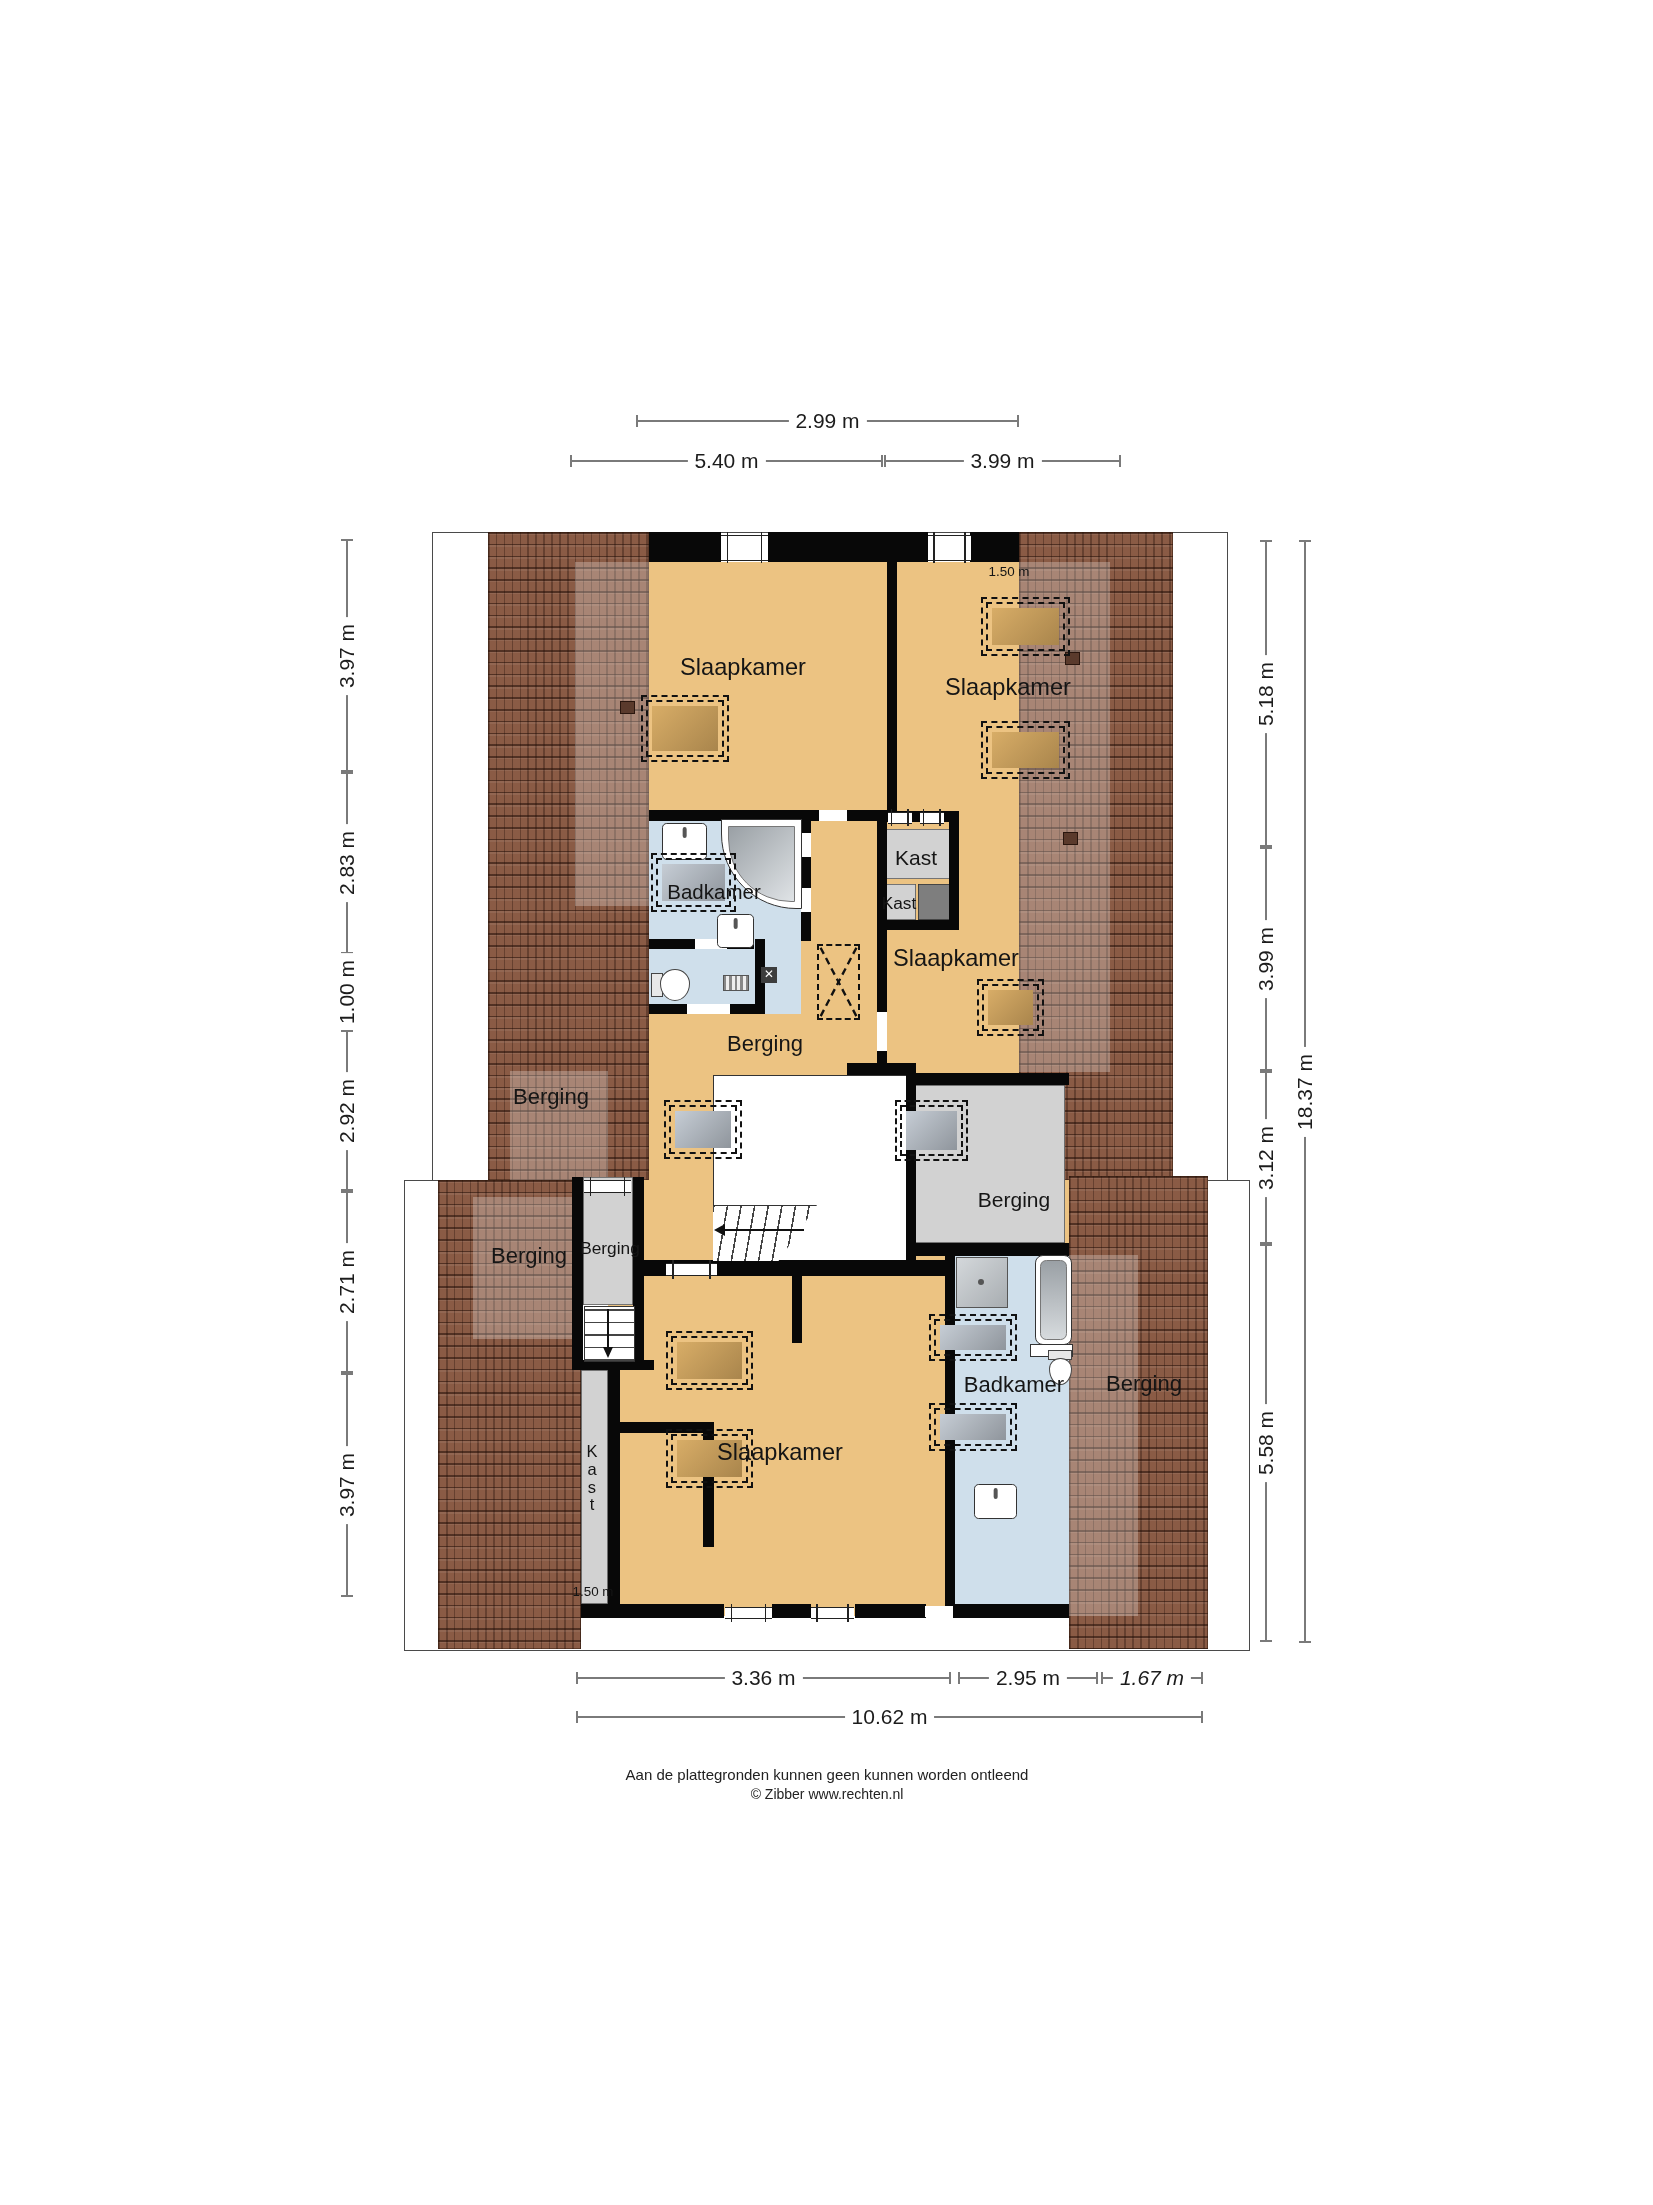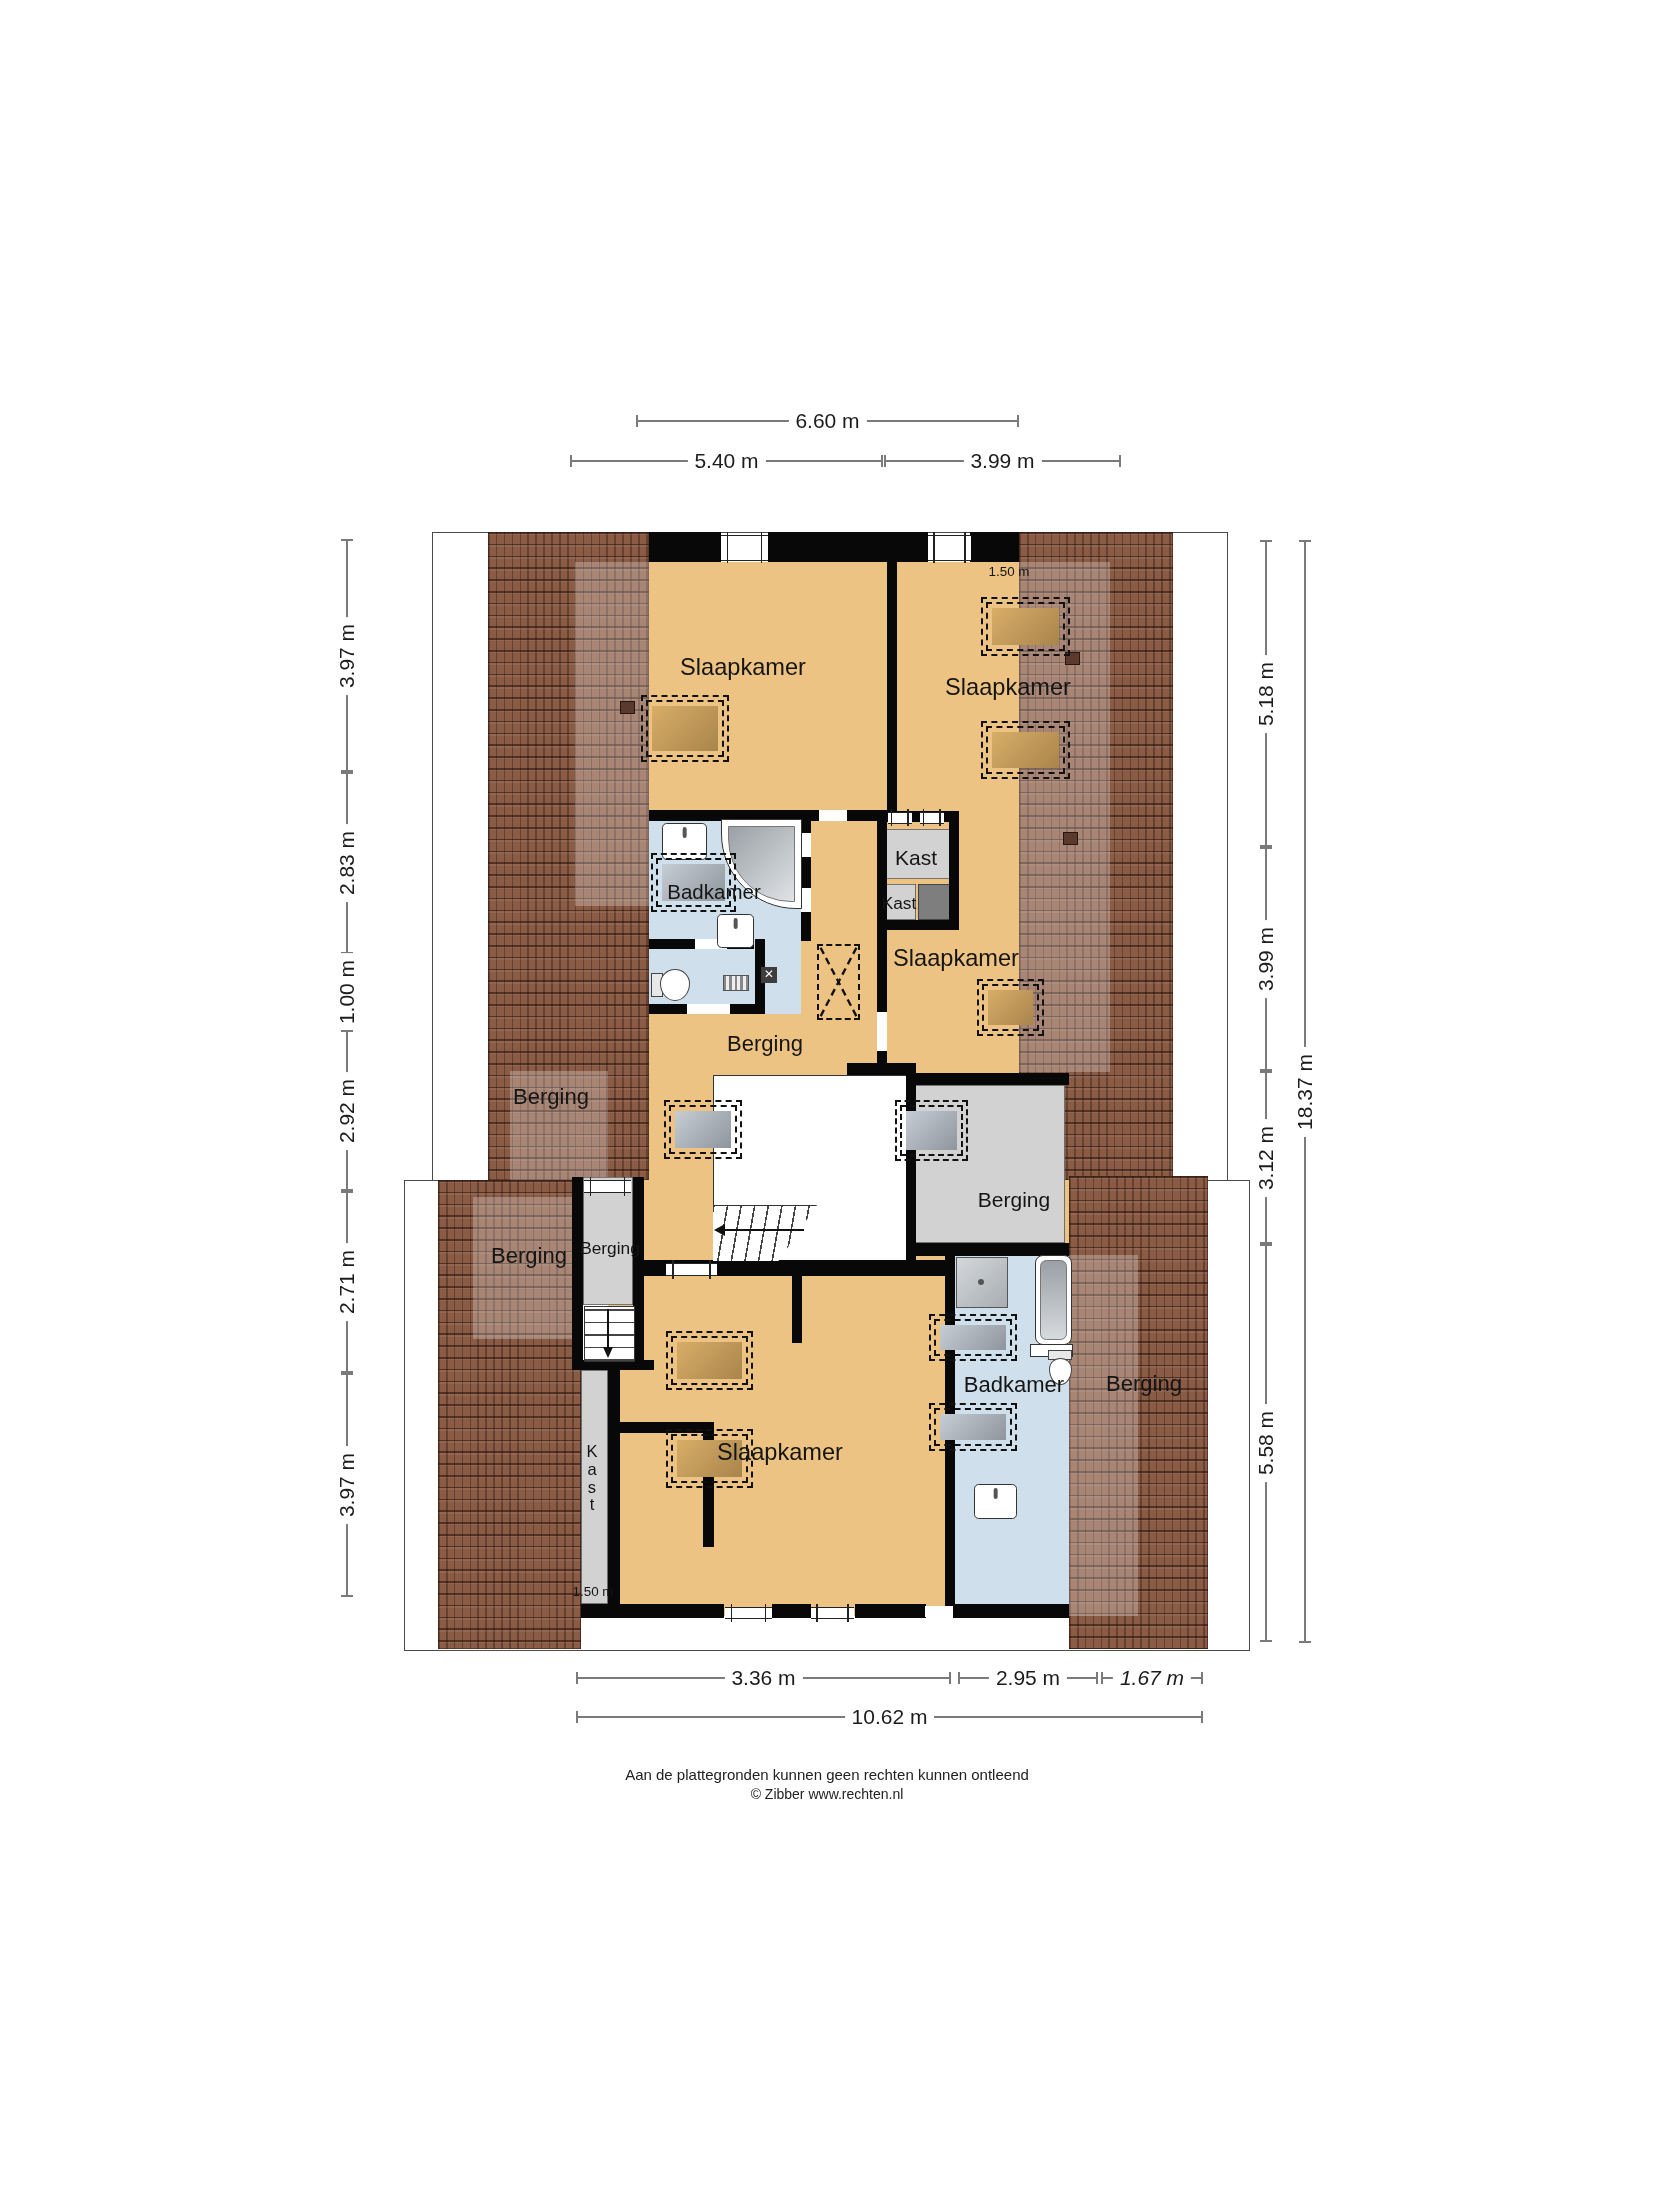--- a/index.html
+++ b/index.html
@@ -226,21 +226,21 @@
       <span class="lbl" style="left: 592px; top: 1479px; font-size: 16.5px;">K
 a
 s
 t</span>
       <span class="lbl" style="left: 1009px; top: 572px; font-size: 13.4px;">1.50 m</span>
       <span class="lbl" style="left: 593px; top: 1592px; font-size: 13.4px;">1.50 m</span>
       <div class="dim" style="left: 636px; top: 410px; width: 383px; height: 22px;">
         <div class="dl" style="left: 0px; right: 0px; top: 10.2px; height: 1.6px;"></div>
         <div class="dt" style="left: 0px; top: 4.7px; width: 1.6px; height: 12.6px;"></div>
         <div class="dt" style="right: 0px; top: 4.7px; width: 1.6px; height: 12.6px;"></div>
-        <div class="dlabel" style="transform: translate(-50%, -50%);">6.60 m</div>
+        <div class="dlabel" style="transform: translate(-50%, -50%);">2.99 m</div>
       </div>
       <div class="dim" style="left: 570px; top: 450px; width: 313px; height: 22px;">
         <div class="dl" style="left: 0px; right: 0px; top: 10.2px; height: 1.6px;"></div>
         <div class="dt" style="left: 0px; top: 4.7px; width: 1.6px; height: 12.6px;"></div>
         <div class="dt" style="right: 0px; top: 4.7px; width: 1.6px; height: 12.6px;"></div>
         <div class="dlabel" style="transform: translate(-50%, -50%);">5.40 m</div>
       </div>
       <div class="dim" style="left: 884px; top: 450px; width: 237px; height: 22px;">
         <div class="dl" style="left: 0px; right: 0px; top: 10.2px; height: 1.6px;"></div>
         <div class="dt" style="left: 0px; top: 4.7px; width: 1.6px; height: 12.6px;"></div>
@@ -332,16 +332,16 @@
         <div class="dlabel" style="transform: translate(-50%, -50%) rotate(-90deg);">5.58 m</div>
       </div>
       <div class="dim" style="left: 1294px; top: 540px; width: 22px; height: 1103px;">
         <div class="dl" style="top: 0px; bottom: 0px; left: 10.2px; width: 1.6px;"></div>
         <div class="dt" style="top: 0px; left: 4.7px; height: 1.6px; width: 12.6px;"></div>
         <div class="dt" style="bottom: 0px; left: 4.7px; height: 1.6px; width: 12.6px;"></div>
         <div class="dlabel" style="transform: translate(-50%, -50%) rotate(-90deg);">18.37 m</div>
       </div>
     </div>
 
-  <div class="footer" style="top:1766px;font-size:15px;">Aan de plattegronden kunnen geen rechten kunnen ontleend</div>
+  <div class="footer" style="top:1766px;font-size:15px;">Aan de plattegronden kunnen geen kunnen worden ontleend</div>
   <div class="footer" style="top:1786px;font-size:14px;">© Zibber www.rechten.nl</div>
 </div>
 
 
 </body></html>

